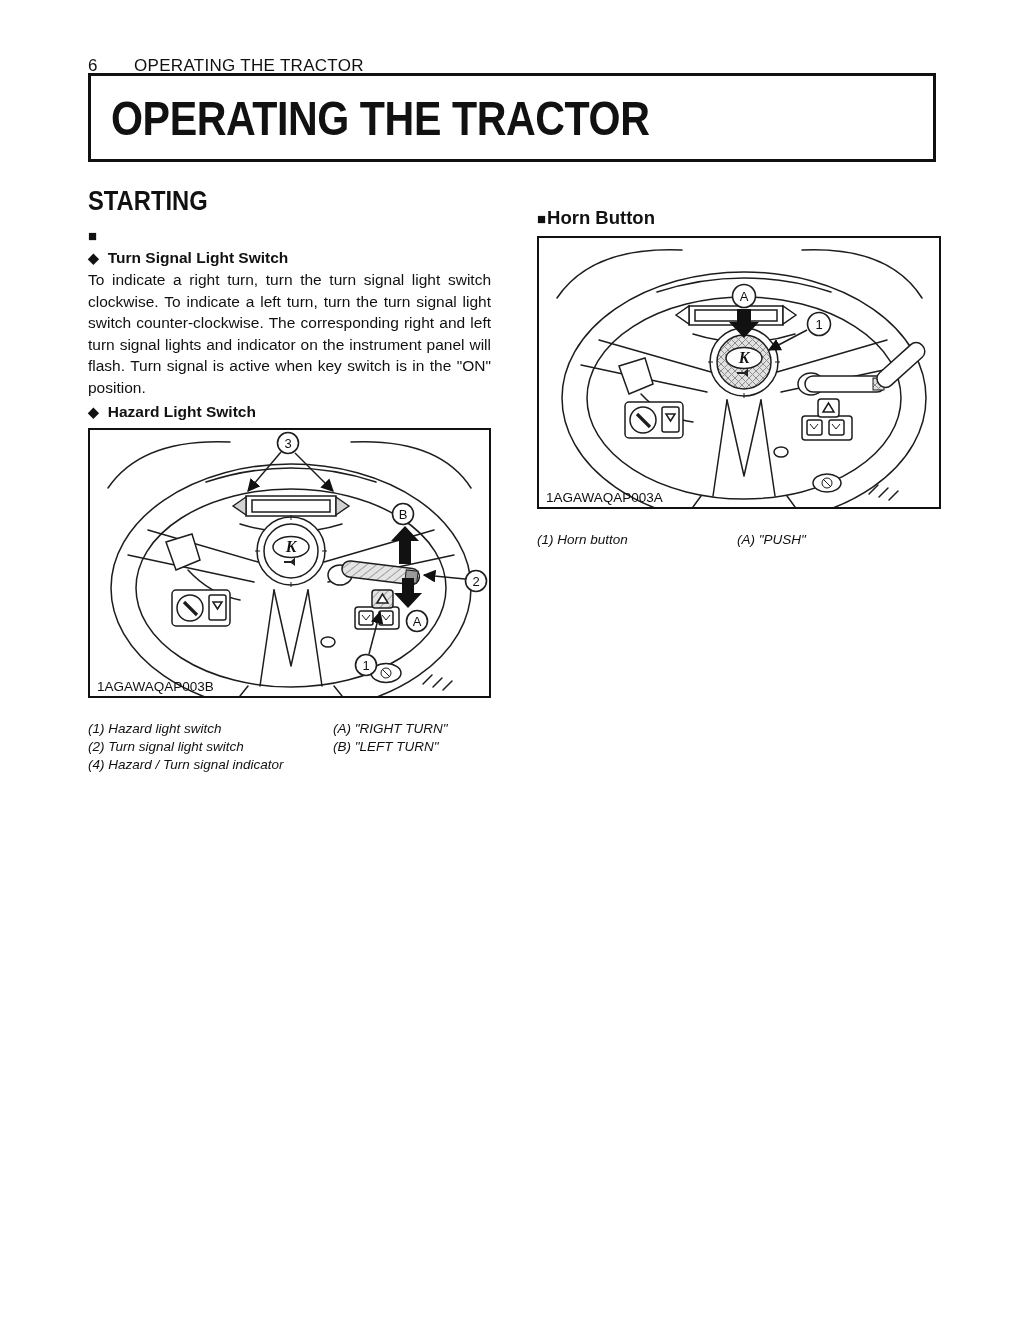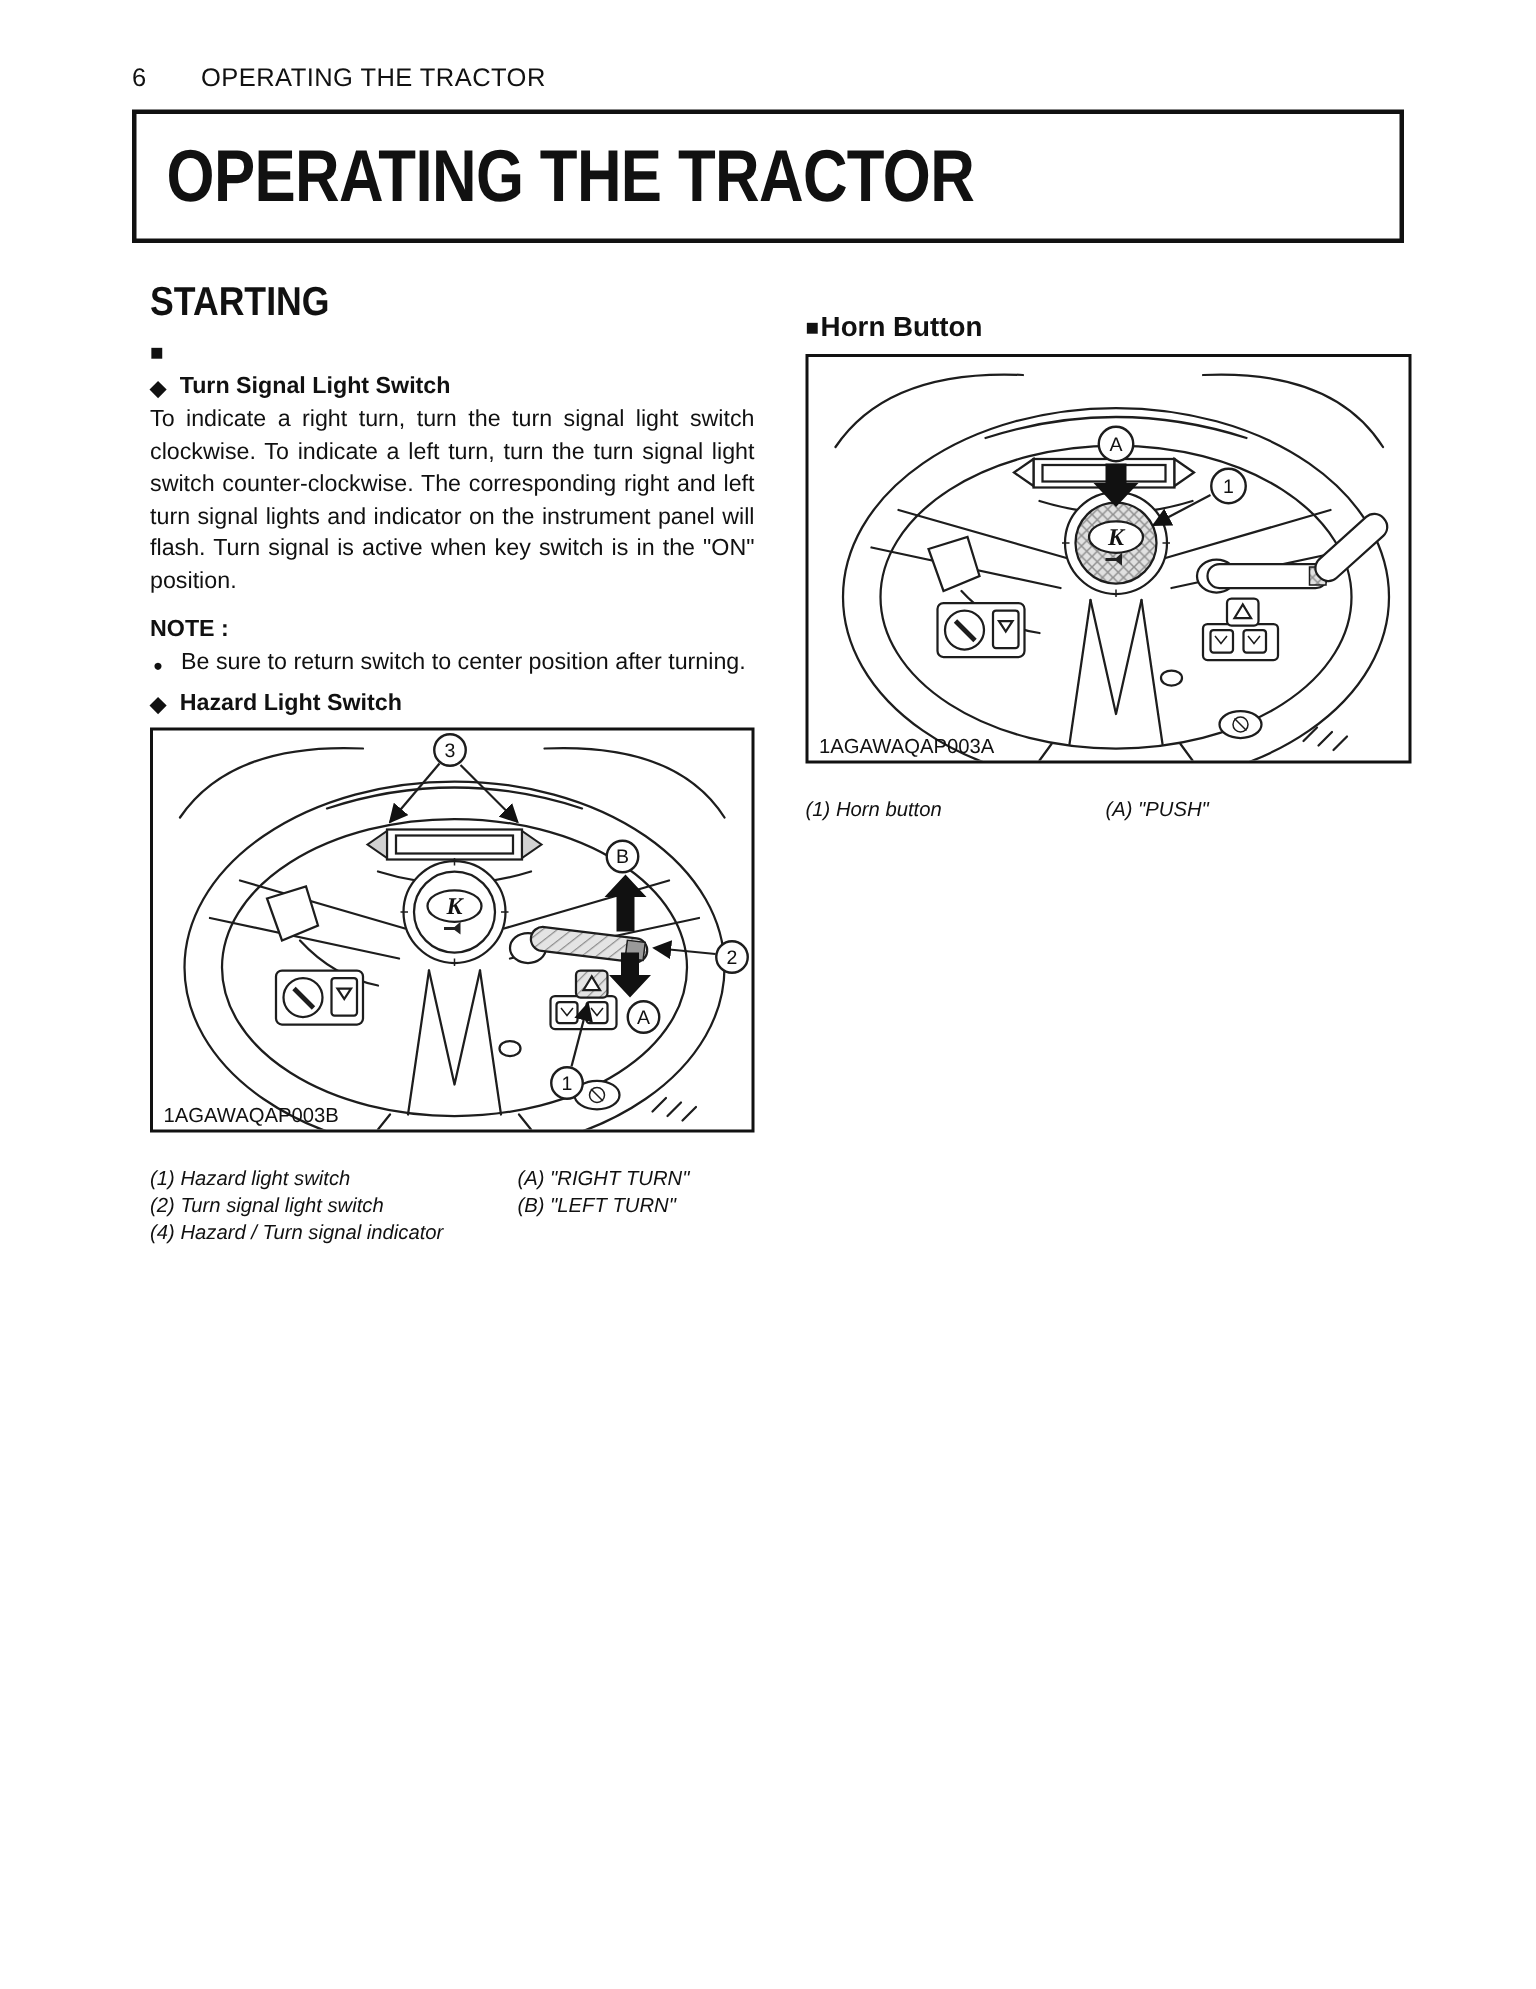--- a/index.html
+++ b/index.html
@@ -3,31 +3,31 @@
 <meta charset="utf-8">
 <style>
   html,body{margin:0;padding:0;}
   body{
     width:1024px;height:1326px;position:relative;background:#ffffff;
     font-family:"Liberation Sans", sans-serif;color:#111;
   }
   .condensed{display:inline-block;transform:scaleX(.88);transform-origin:0 50%;white-space:nowrap;}
 
   
-  .run-head{position:absolute;left:88px;top:42px;font-size:17px;letter-spacing:.3px;}
+  .run-head{position:absolute;left:88px;top:56px;font-size:17px;letter-spacing:.3px;}
   .run-head .pg{display:inline-block;width:46px;}
 
   
   .title-box{position:absolute;left:88px;top:73px;width:848px;height:89px;
     border:3px solid #111;box-sizing:border-box;}
   .title-box h1{margin:14px 0 0 20px;font-size:49px;font-weight:bold;letter-spacing:-.5px;}
   .title-box h1 .condensed{transform:scaleX(.84);}
 
   
-  .col-left{position:absolute;left:100px;top:186px;width:403px;}
+  .col-left{position:absolute;left:88px;top:186px;width:403px;}
   .col-right{position:absolute;left:537px;top:207px;width:404px;}
 
   h2.starting{margin:0 0 10px 0;font-size:27px;font-weight:bold;}
   h3.sq-head{margin:6px 0 3px 0;font-size:18.5px;font-weight:bold;display:flex;align-items:center;}
   h3.sq-head .sq{font-size:15px;margin-right:1px;}
   h4.dia-head{margin:5px 0 2px 0;font-size:15.5px;font-weight:bold;display:flex;align-items:center;}
   h4.dia-head .dia{font-size:14px;margin-right:9px;}
   p.body{margin:2px 0 0 0;font-size:15.5px;line-height:21.5px;text-align:justify;}
   .note{margin-top:13px;}
   .note-label{font-size:15.5px;font-weight:bold;}
@@ -75,27 +75,20 @@
     <h3 class="sq-head">
       <span class="sq">■</span>
     </h3>
 
     <h4 class="dia-head">
       <span class="dia">◆</span>
       <span>Turn Signal Light Switch</span>
     </h4>
     <p class="body">To indicate a right turn, turn the turn signal light switch clockwise. To indicate a left turn, turn the turn signal light switch counter-clockwise. The corresponding right and left turn signal lights and indicator on the instrument panel will flash. Turn signal is active when key switch is in the "ON" position.</p>
 
-    <div class="note">
-      <div class="note-label">NOTE :</div>
-      <div class="note-item">
-        <span class="dot">●</span>
-        <span>Be sure to return switch to center position after turning.</span>
-      </div>
-    </div>
 
     <h4 class="dia-head gap-haz">
       <span class="dia">◆</span>
       <span>Hazard Light Switch</span>
     </h4>
 
     <figure class="diagram">
       <svg width="399" height="266" viewBox="0 0 399 266">
         <defs>
           <pattern id="hatchB" width="6" height="6" patternUnits="userSpaceOnUse" patternTransform="rotate(45)">

